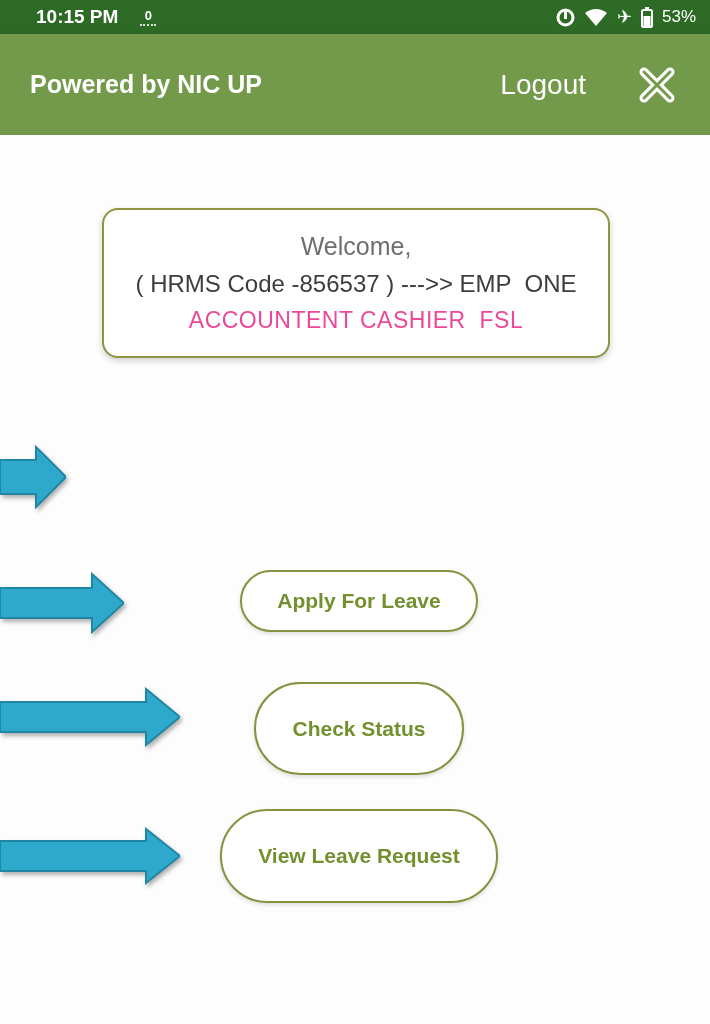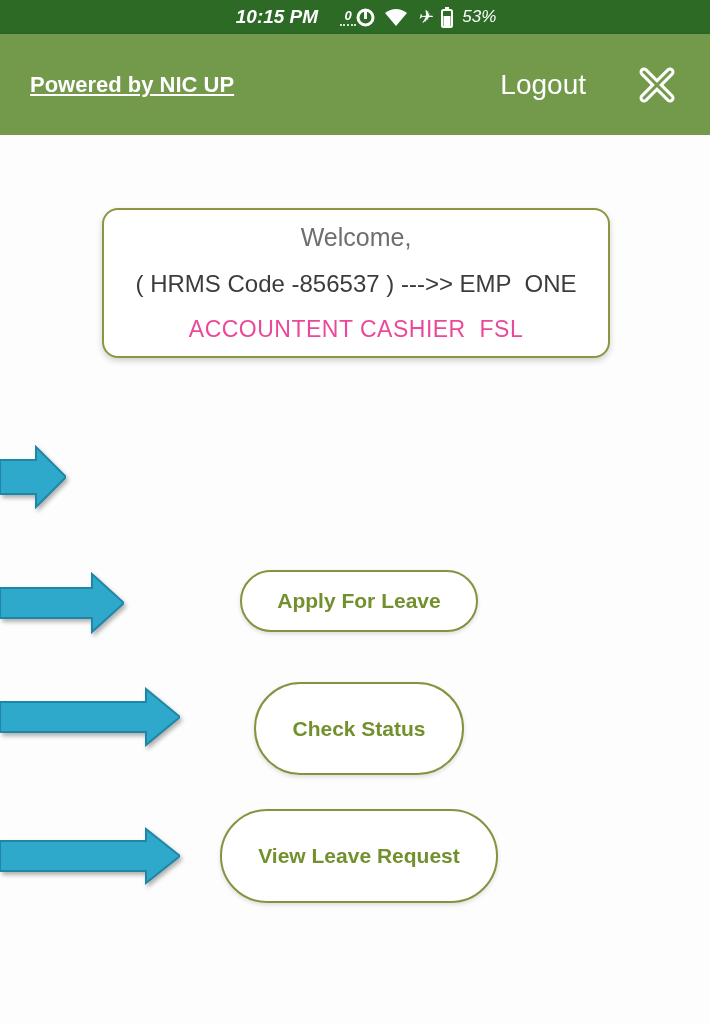--- a/index.html
+++ b/index.html
@@ -17,23 +17,22 @@
     font-family:"Liberation Sans", sans-serif;
     background:#ffffff;
     position:relative;
     overflow:hidden;
   }
   
   .status-bar{
     position:absolute;left:0;top:0;width:710px;height:34px;
     background:var(--status-bar-bg);
     color:#fff;
-    display:flex;align-items:center;justify-content:center;
+    display:flex;align-items:center;justify-content:space-between;
     padding:0 14px 0 36px;
-    font-style:italic;
   }
   .sb-left{display:flex;align-items:center;gap:22px;}
   .sb-time{font-size:19px;font-weight:bold;}
   .net-speed{display:flex;flex-direction:column;align-items:center;line-height:1;}
   .net-speed .num{font-size:13px;font-weight:bold;}
   .net-speed .squiggle{width:16px;height:3px;border-bottom:2px dotted #d7e4d4;margin-top:1px;}
   .sb-right{display:flex;align-items:center;gap:9px;}
   .sb-right svg{display:block;}
   .sb-batt-pct{font-size:17px;}
   .sb-plane{font-size:18px;line-height:1;}
@@ -41,34 +40,34 @@
   .app-header{
     position:absolute;left:0;top:34px;width:710px;height:101px;
     background:var(--header-bg);
     display:flex;align-items:center;justify-content:space-between;
     padding:0 24px 0 30px;
     box-shadow:0 2px 5px rgba(0,0,0,0.25);
     color:#fff;
   }
   .hdr-titles{display:flex;flex-direction:column;gap:6px;}
   .hdr-title{font-size:29px;font-weight:bold;letter-spacing:0.5px;}
-  .hdr-subtitle{font-size:22px;font-weight:bold;text-decoration:underline;}
+  .hdr-subtitle{font-size:25px;font-weight:bold;}
   .hdr-right{display:flex;align-items:center;gap:48px;padding-right:6px;}
   .hdr-logout{font-size:28px;cursor:pointer;}
   .hdr-close{width:46px;height:46px;cursor:pointer;display:flex;align-items:center;justify-content:center;}
   
   .content{position:absolute;left:0;top:135px;width:710px;height:889px;background:#fdfdfd;}
   .welcome-card{
     position:absolute;left:102px;top:73px;width:508px;height:150px;
     background:#fff;
     border:2px solid var(--card-border);
     border-radius:16px;
     box-shadow:0 3px 6px rgba(0,0,0,0.18);
     display:flex;flex-direction:column;align-items:center;justify-content:center;
-    gap:18px;
+    gap:9px;
     text-align:center;
   }
   .wc-line1{font-size:25px;color:#6e6e6e;}
   .wc-line2{font-size:24px;color:#3c3c3c;white-space:pre;}
   .wc-line3{font-size:23px;color:#ec4899;letter-spacing:0.5px;white-space:pre;}
   .pill-btn{
     position:absolute;
     background:#fff;
     border:2px solid var(--pill-border);
     border-radius:60px;

